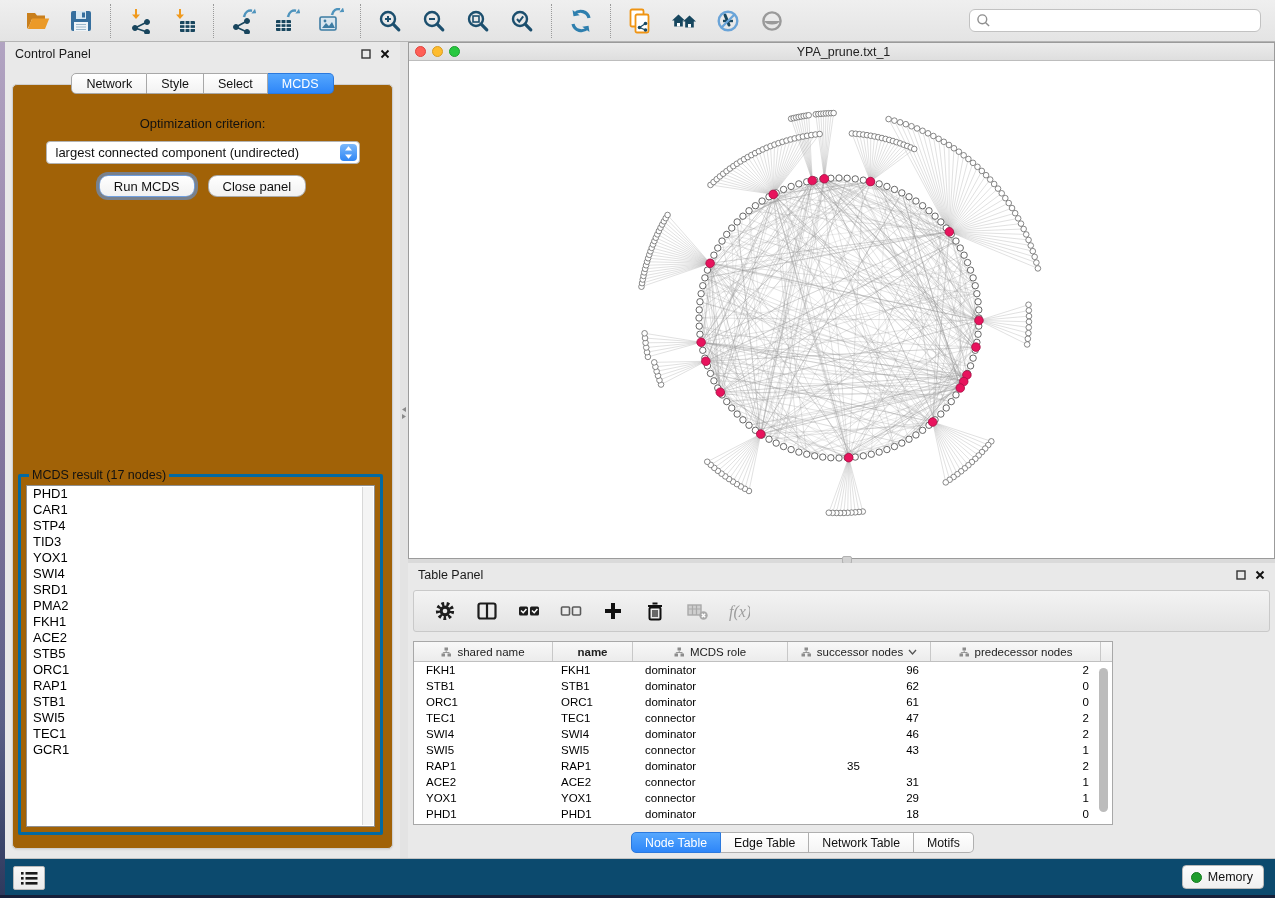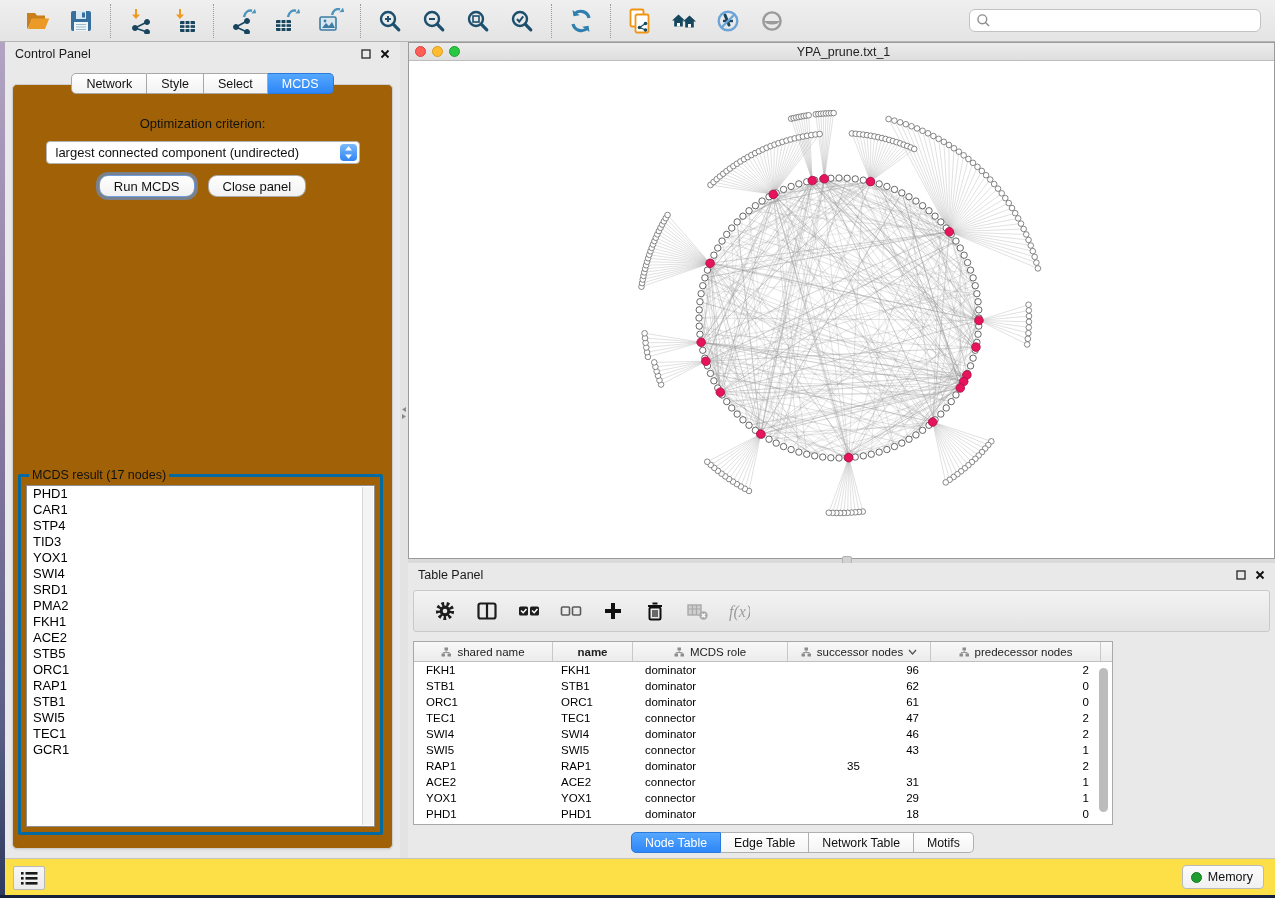--- a/index.html
+++ b/index.html
@@ -98,21 +98,21 @@
     border-radius:5px; }
   .bottom-tabs { position:absolute; left:213px; top:269px; display:flex;margin-left:10px; }
   .bt-tab { height:21px; padding:0 13px; font-size:12.3px; display:flex; align-items:center;
     background:linear-gradient(180deg,#ffffff,#f4f4f4); border:1px solid #b0b0b0; border-left-width:0;
     color:#111; cursor:pointer; }
   .bt-tab:first-child { border-left-width:1px; border-radius:5px 0 0 5px; }
   .bt-tab:last-child { border-radius:0 5px 5px 0; }
   .bt-tab.active { background:linear-gradient(180deg,#55a7fe,#2e86f8); color:#fff; border-color:#2b79dd; }
 
   
-  .status-bar { position:absolute; left:5px; top:858px; width:1270px; height:37px; background:#fde047;
+  .status-bar { position:absolute; left:5px; top:858px; width:1270px; height:37px; background:#0c4a6e;
     border-top:1px solid #c3c3c3; }
   .status-left-btn { position:absolute; left:8px; top:7px; width:32px; height:24px;
     background:linear-gradient(180deg,#f7f7f7,#ebebeb); border:1px solid #b9b9b9; border-radius:2px;
     display:flex; align-items:center; justify-content:center; cursor:pointer; }
   .memory-btn { position:absolute; right:11px; top:6px; height:24px; padding:0 10px 0 8px;
     background:linear-gradient(180deg,#fcfcfc,#f0f0f0); border:1px solid #b9b9b9; border-radius:4px;
     display:flex; align-items:center; gap:6px; font-size:12.5px; color:#111; cursor:pointer; }
   .memory-btn .dot { width:11px; height:11px; border-radius:50%; background:#1f9d2c; border:1px solid #157a20; }
 </style>
 </head>

